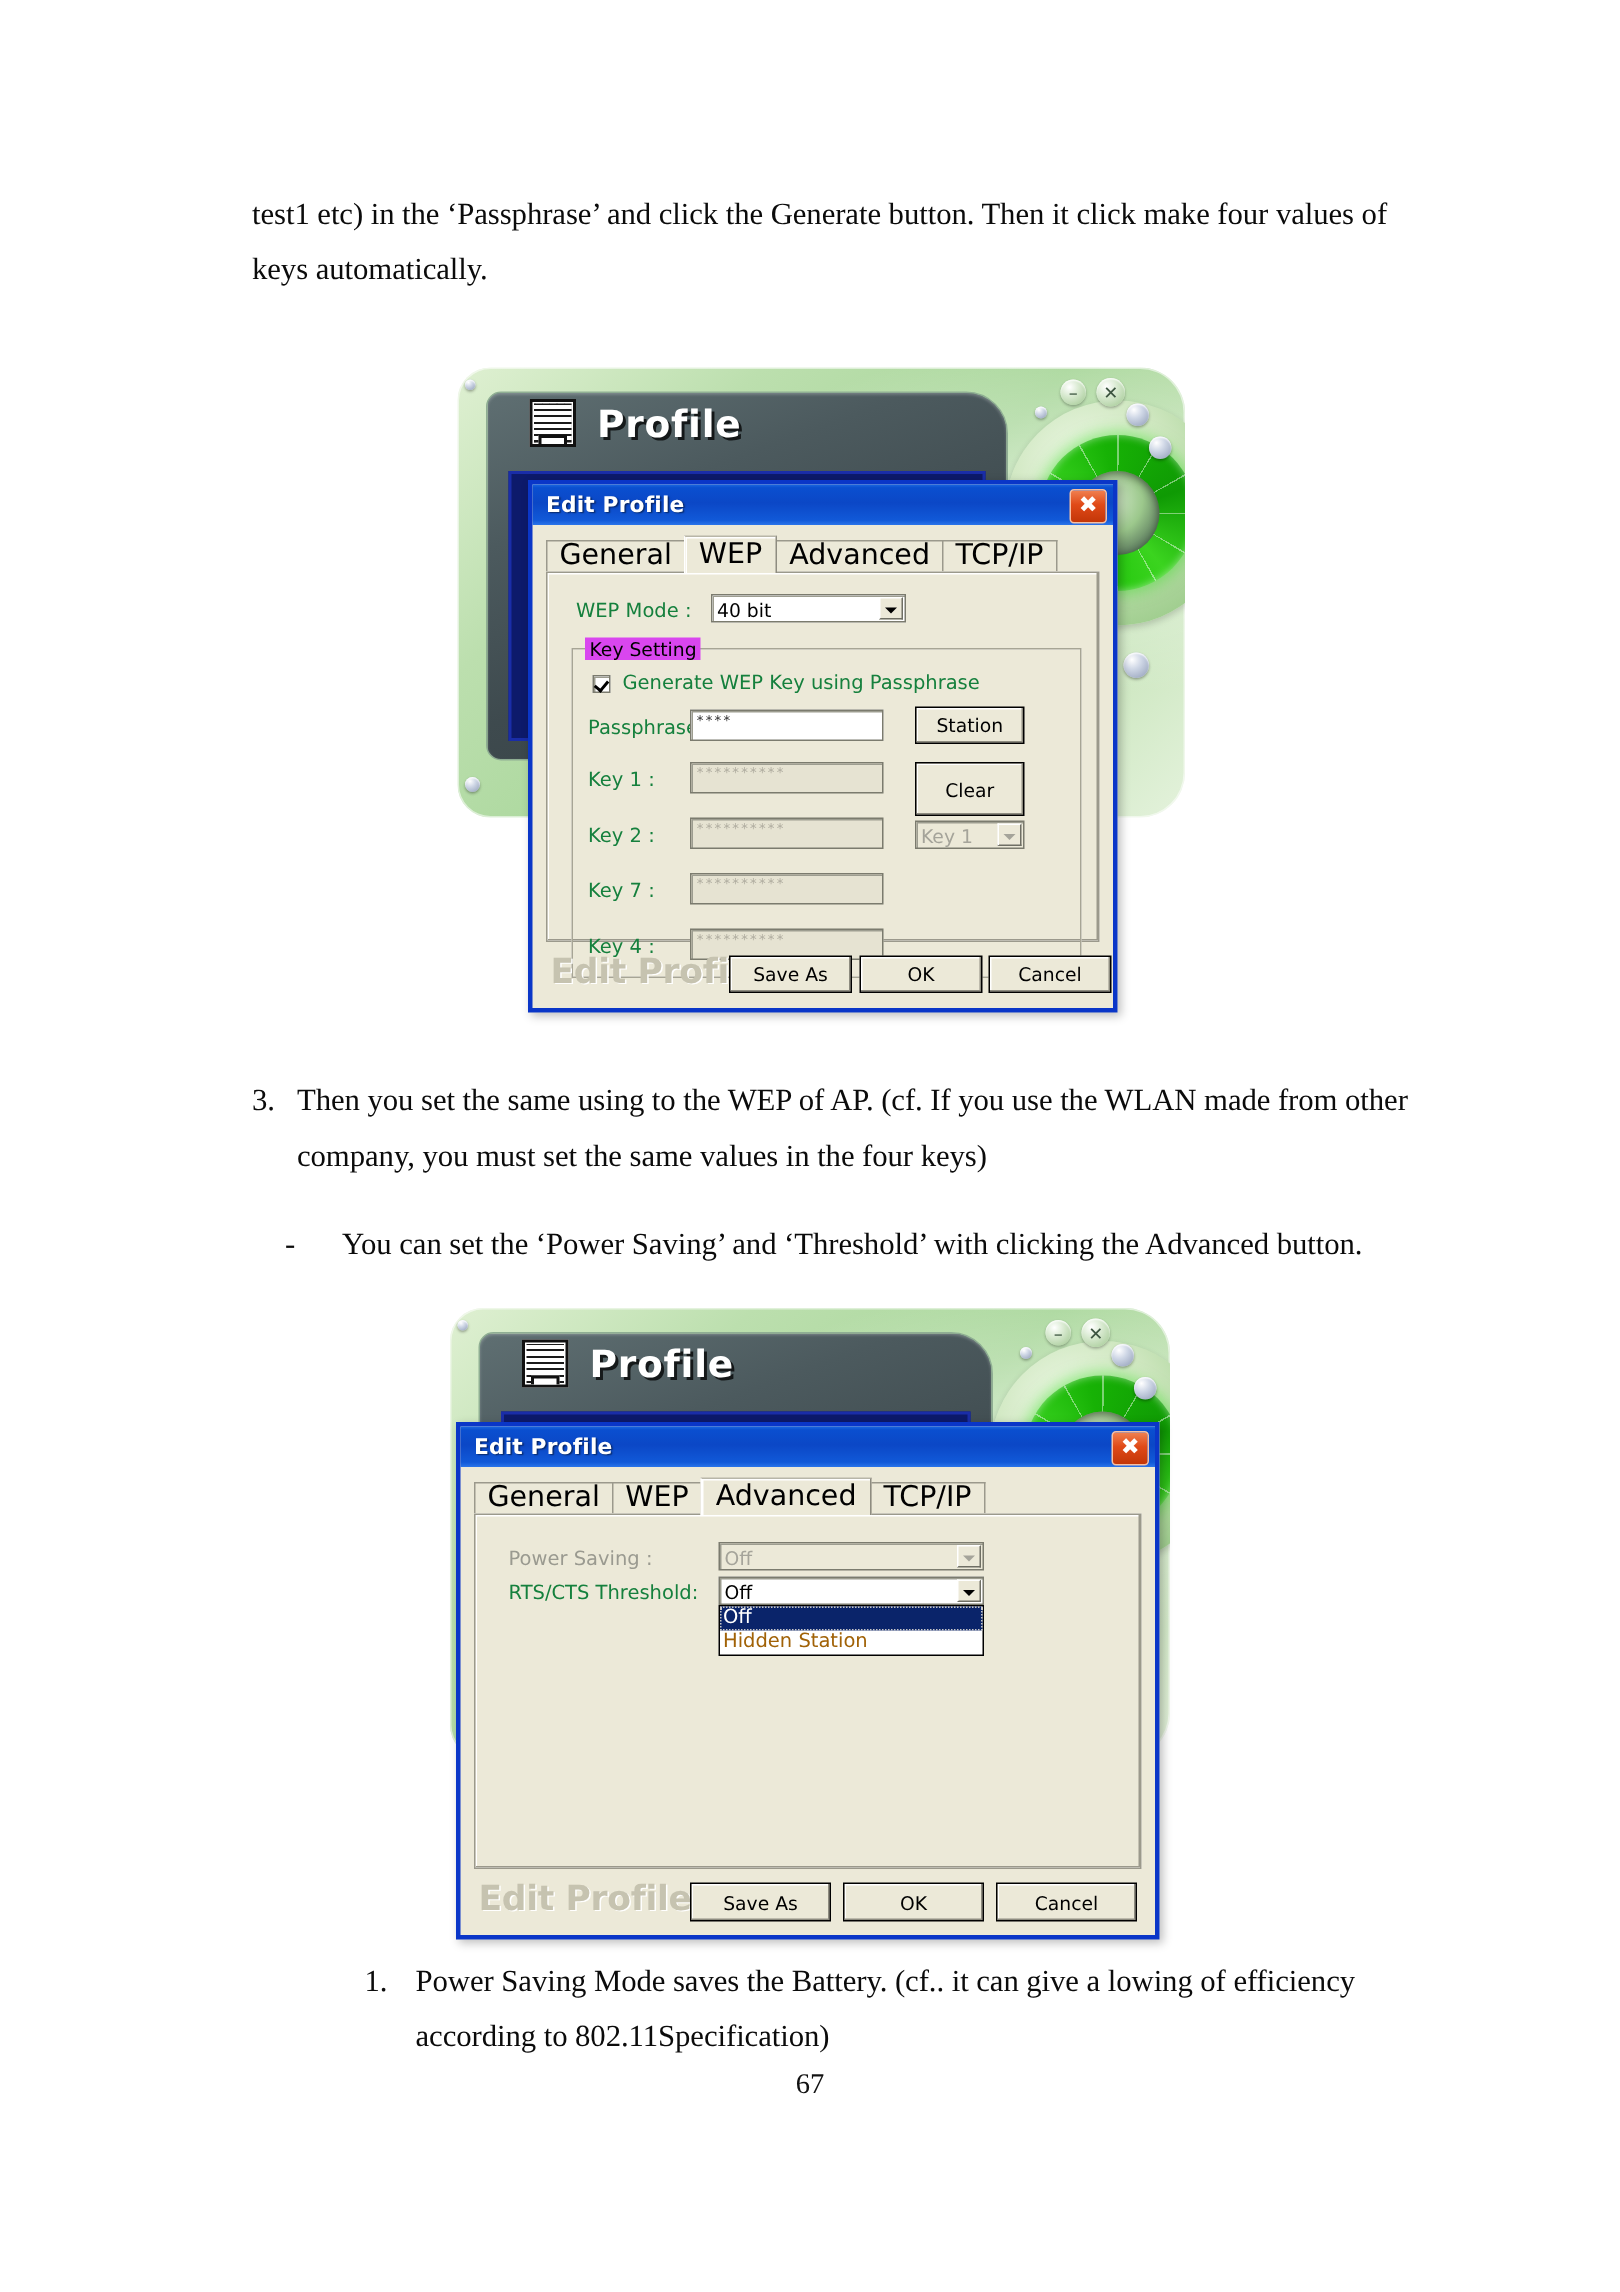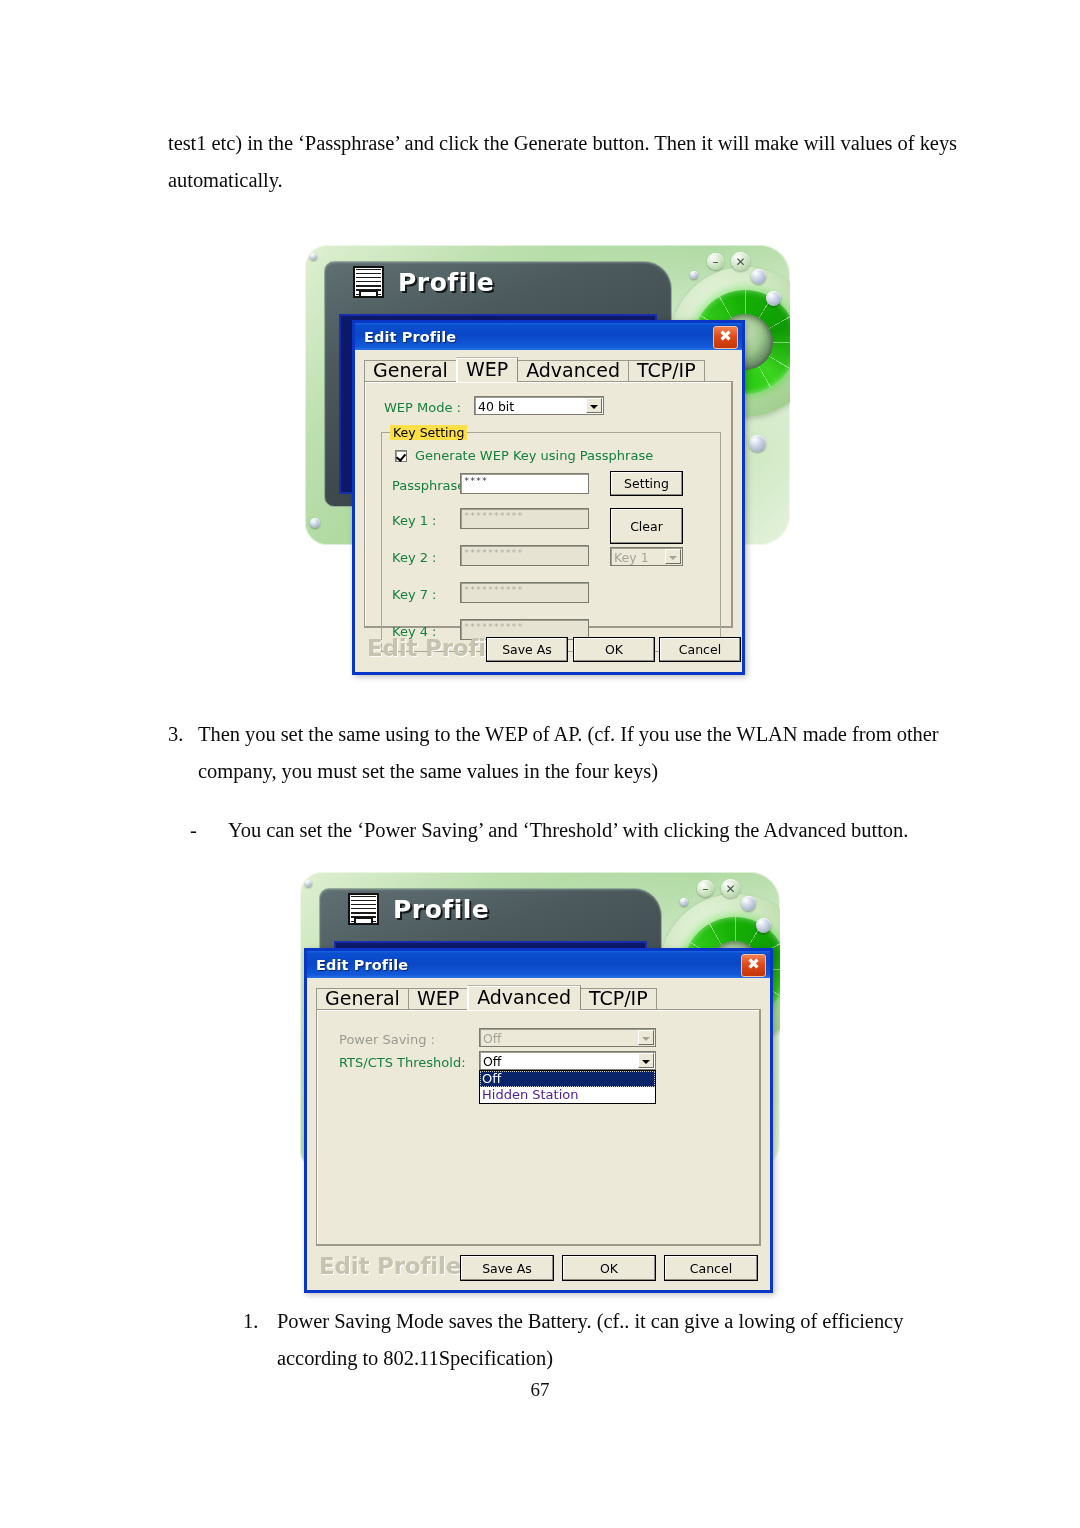--- a/index.html
+++ b/index.html
@@ -288,42 +288,42 @@
     background: #ffffff;
     border: 1px solid #000;
     box-sizing: border-box;
     font-size: 13px;
     z-index: 8;
   }
   .combo-item {
     padding: 0 2px;
     line-height: 16px;
     height: 16px;
-    color: #4c1d95;
+    color: #a16207;
     cursor: pointer;
     white-space: nowrap;
   }
   .combo-item.selected {
     background: #0a246a;
     color: #ffffff;
     outline: 1px dotted #c8c8c8;
     outline-offset: -1px;
   }
 
   .group-box {
     position: absolute;
     border: 1px solid #ffffff;
     outline: 1px solid #a7a595;
     outline-offset: -1px;
     box-sizing: border-box;
   }
   .group-title {
     position: absolute;
     top: -8px; left: 8px;
-    background: #fde047;
+    background: #d946ef;
     padding: 0 3px;
     font-size: 12.5px;
     color: #000;
   }
 
   .xp-check {
     position: absolute;
     width: 12px; height: 12px;
     background: #ffffff;
     border: 1px solid #7b7b6e;
@@ -388,21 +388,21 @@
     font-weight: 700;
     font-size: 23px;
     color: #c6c3b0;
     text-shadow: 1px 1px 0 #ffffff;
     letter-spacing: -0.2px;
   }
 </style>
 </head>
 <body>
 
-<div class="doc-para p-intro">test1 etc) in the ‘Passphrase’ and click the Generate button. Then it will make will values of keys automatically.</div>
+<div class="doc-para p-intro">test1 etc) in the ‘Passphrase’ and click the Generate button. Then it click make four values of keys automatically.</div>
 
 <div>
 
   <div class="app-shell" style="left:305px; top:245px; width:485px; height:300px;">
 
     <div class="shell-screen">
       <div class="shell-titlebar">
         <div class="shell-logo"></div>
         <div class="shell-title">Profile</div>
       </div>
@@ -461,21 +461,21 @@
 
           <div class="fld-label" style="left:10px; top:117px;">Key 2 :</div>
           <div class="xp-text readonly" style="left:78px; top:112px; width:129px;">**********</div>
 
           <div class="fld-label" style="left:10px; top:154px;">Key 7 :</div>
           <div class="xp-text readonly" style="left:78px; top:149px; width:129px;">**********</div>
 
           <div class="fld-label" style="left:10px; top:191px;">Key 4 :</div>
           <div class="xp-text readonly" style="left:78px; top:186px; width:129px;">**********</div>
 
-          <div class="xp-button" style="left:228px; top:38px; width:73px; height:25px;">Setting</div>
+          <div class="xp-button" style="left:228px; top:38px; width:73px; height:25px;">Station</div>
           <div class="xp-button" style="left:228px; top:75px; width:73px; height:36px;">Clear</div>
 
           <div class="xp-combo disabled" style="left:228px; top:114px; width:73px;">
             <span>Key 1</span>
             <span class="combo-arrow"></span>
           </div>
         </div>
       </div>
 
       <div class="dialog-footer">

